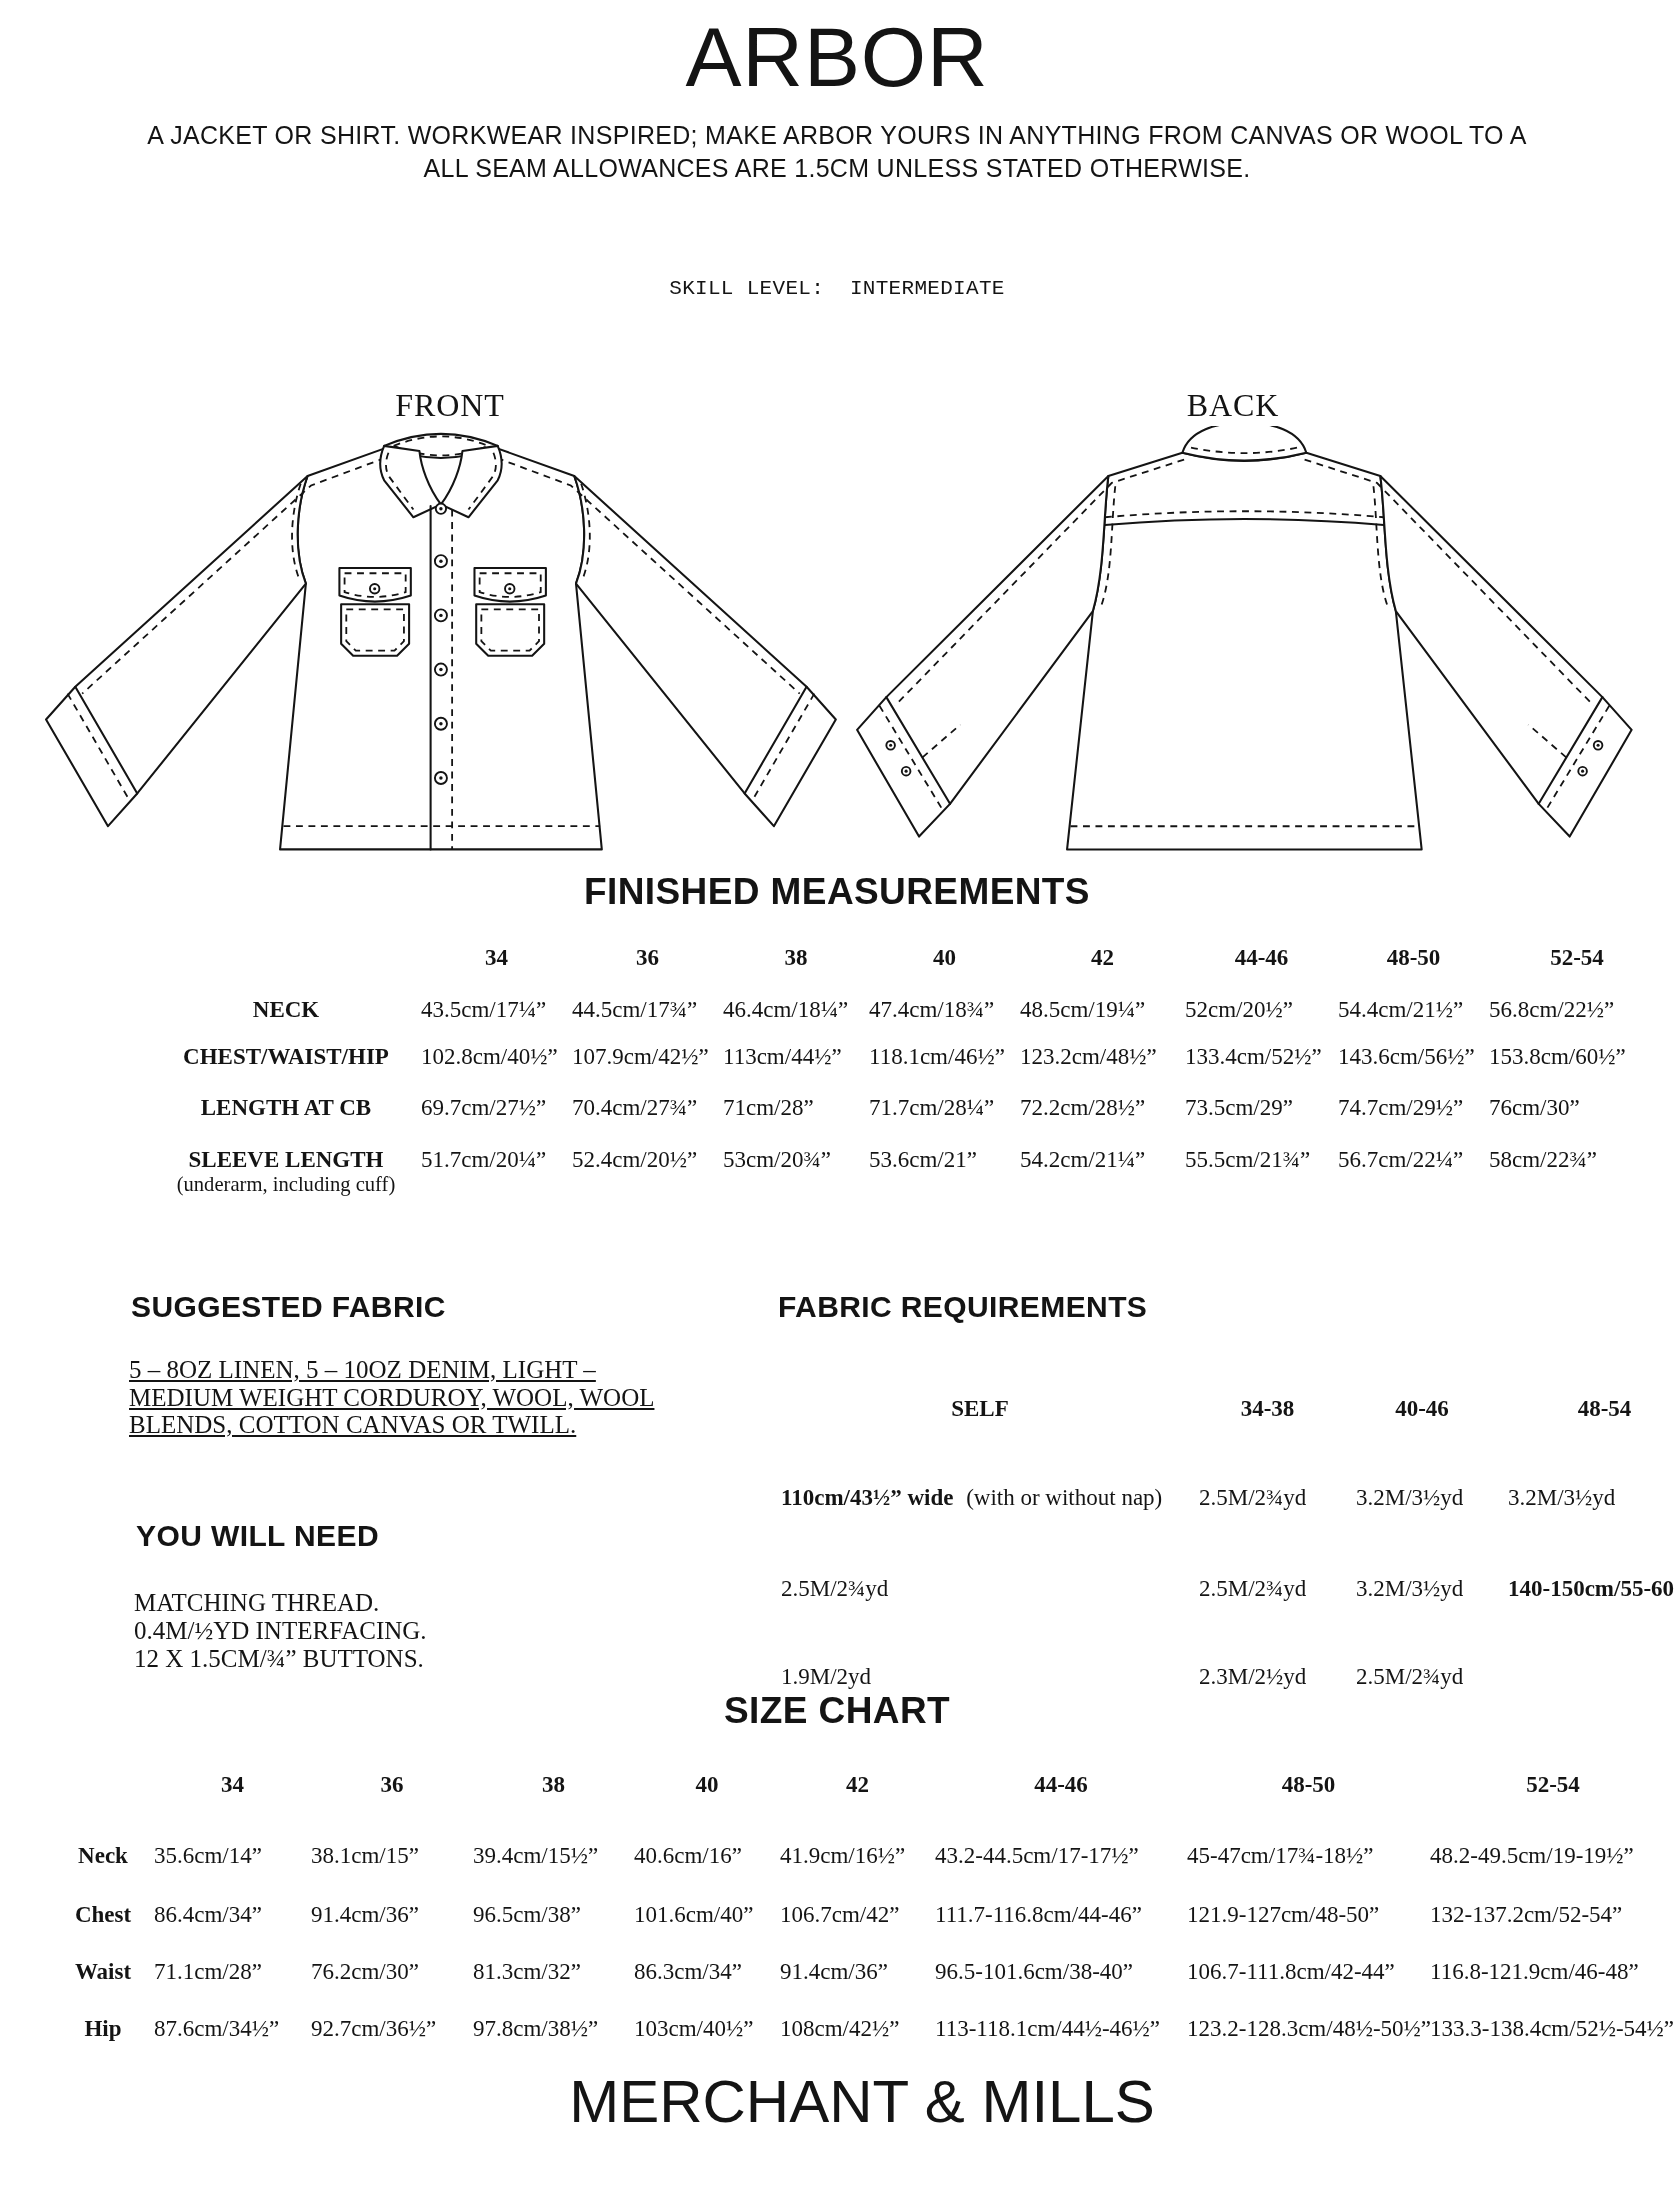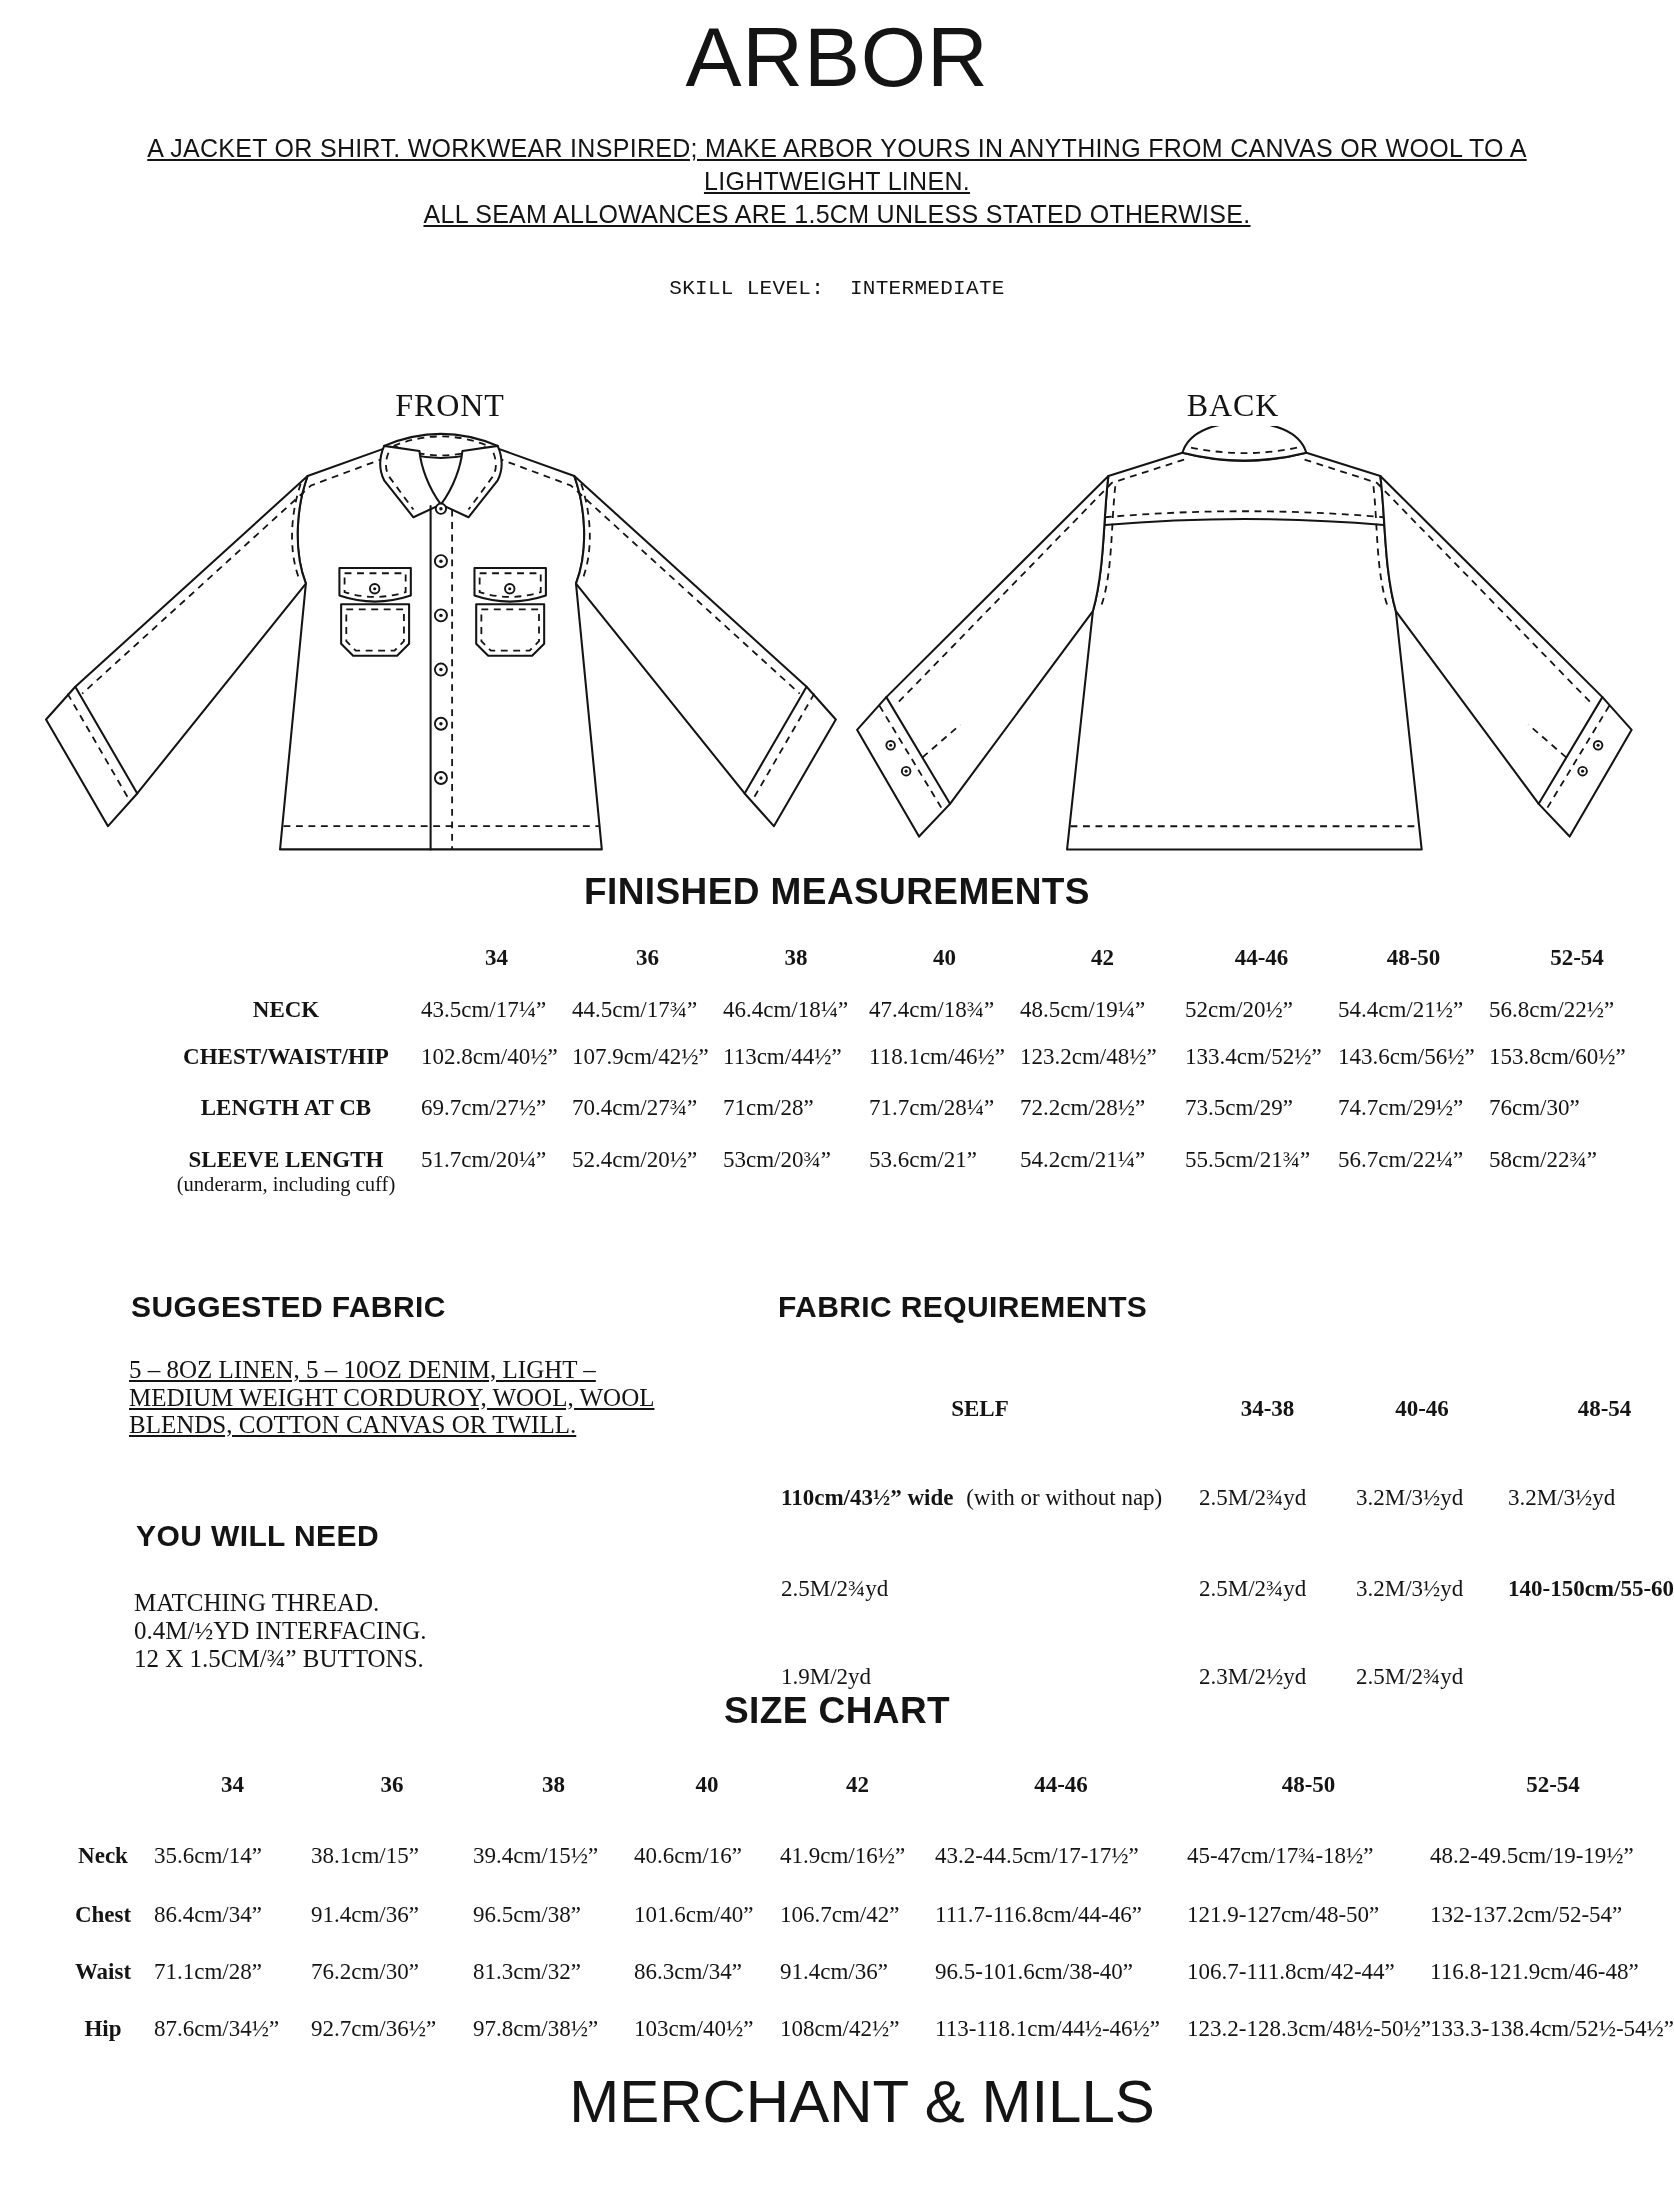--- a/index.html
+++ b/index.html
@@ -1,21 +1,21 @@
 <!DOCTYPE html>
 <html style="font-size:13.8px"><head>
 <meta charset="utf-8">
 <style>
   html,body{margin:0;padding:0;background:#ffffff;}
   .page{position:relative;width:1674px;height:2204px;background:#ffffff;color:#141414;overflow:hidden;
         font-family:"Liberation Sans",sans-serif;}
   .abs{position:absolute;}
   .center{left:0;width:100%;text-align:center;}
   .title{top:8.6px;font-size:84px;font-weight:400;letter-spacing:0.9px;margin:0;}
-  .desc{top:132px;font-size:25px;line-height:33px;letter-spacing:0.3px;text-decoration:underline;}
+  .desc{top:119px;font-size:25px;line-height:33px;letter-spacing:0.3px;}
   .desc span{display:block;}
   .skill{top:277px;font-size:21px;letter-spacing:0.3px;white-space:pre;font-family:Liberation Mono, monospace;}
   .flat-label{top:387px;transform:translateX(-50%);font-family:"Liberation Serif",serif;font-size:32px;letter-spacing:0.9px;}
   .h-center{margin:0;font-size:37px;font-weight:700;letter-spacing:0.4px;}
   .h-side{position:absolute;margin:0;font-size:30px;font-weight:700;letter-spacing:0.4px;}
   .serif{font-family:"Liberation Serif",serif;}
   .sf-body{left:129px;top:1356px;width:568px;font-size:25px;line-height:27.5px;text-decoration:underline;}
   .ywn{left:134px;top:1589px;font-size:25px;line-height:28px;}
   .grid{position:absolute;display:grid;font-family:"Liberation Serif",serif;font-size:23px;}
   .fm-grid{left:151px;top:945px;width:1514px;
@@ -41,21 +41,20 @@
 </style>
 </head>
 <body>
 
 <div class="page">
 
   <h1 class="abs center title">ARBOR</h1>
 
   <div class="abs center desc">
     <span>A JACKET OR SHIRT. WORKWEAR INSPIRED; MAKE ARBOR YOURS IN ANYTHING FROM CANVAS OR WOOL TO A</span>
-    <span>LIGHTWEIGHT LINEN.</span>
     <span>ALL SEAM ALLOWANCES ARE 1.5CM UNLESS STATED OTHERWISE.</span>
   </div>
 
   <div class="abs center skill">SKILL LEVEL:  INTERMEDIATE</div>
 
   <div class="abs flat-label" style="left:450px">FRONT</div>
   <div class="abs flat-label" style="left:1233px">BACK</div>
 
   <svg class="flat" style="left:34px" width="813" height="445" viewBox="40 495 945 517">
     <g>

